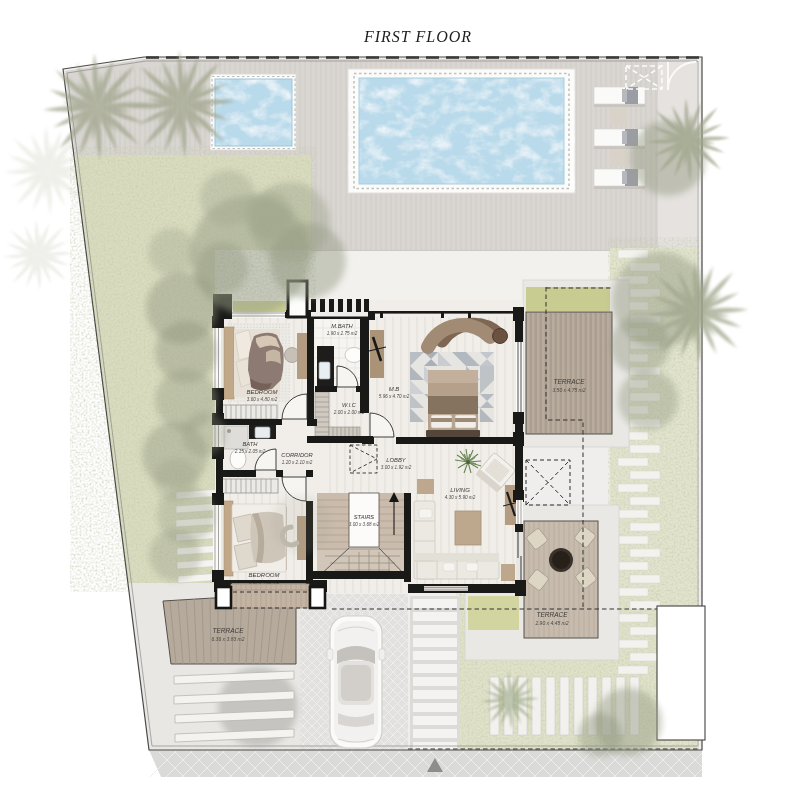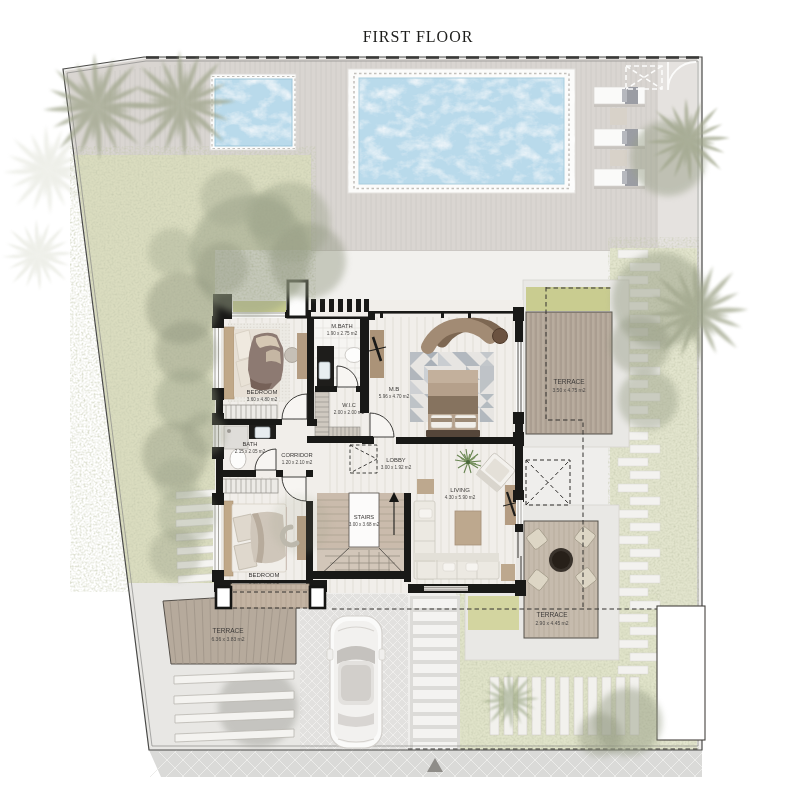--- a/index.html
+++ b/index.html
@@ -1,16 +1,16 @@
 <!DOCTYPE html>
 <html><head>
 <meta charset="utf-8">
 <style>
   html,body{margin:0;padding:0;background:#ffffff;}
-  .page{width:712px;height:800px;position:relative;font-family:"Liberation Sans",sans-serif;}
+  .page{width:712px;height:800px;position:relative;font-family:"Liberation Sans",sans-serif;font-style:italic;}
   svg{display:block;}
 </style>
 </head>
 <body>
 <div class="page">
 <svg width="800" height="800" viewBox="0 0 800 800">
 <defs>
   <filter id="soft" x="-30%" y="-30%" width="160%" height="160%">
           <feGaussianBlur stdDeviation="3"></feGaussianBlur>
         </filter>

